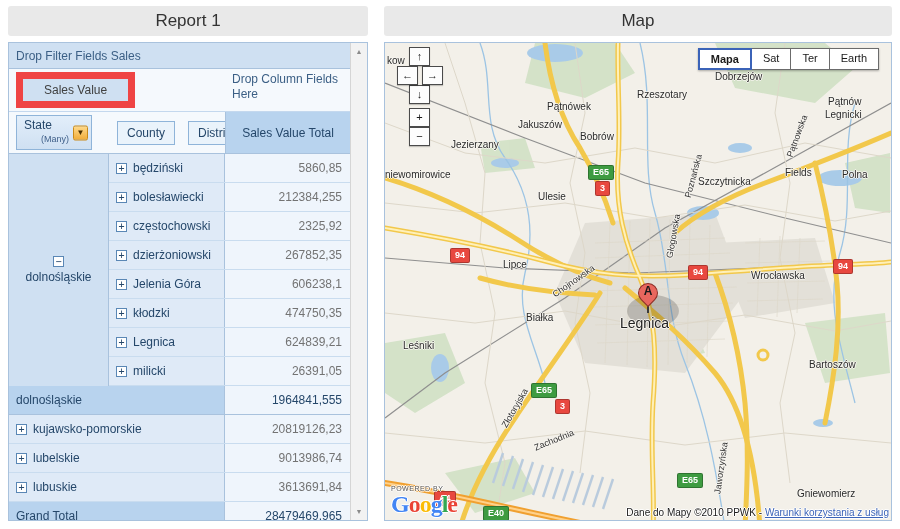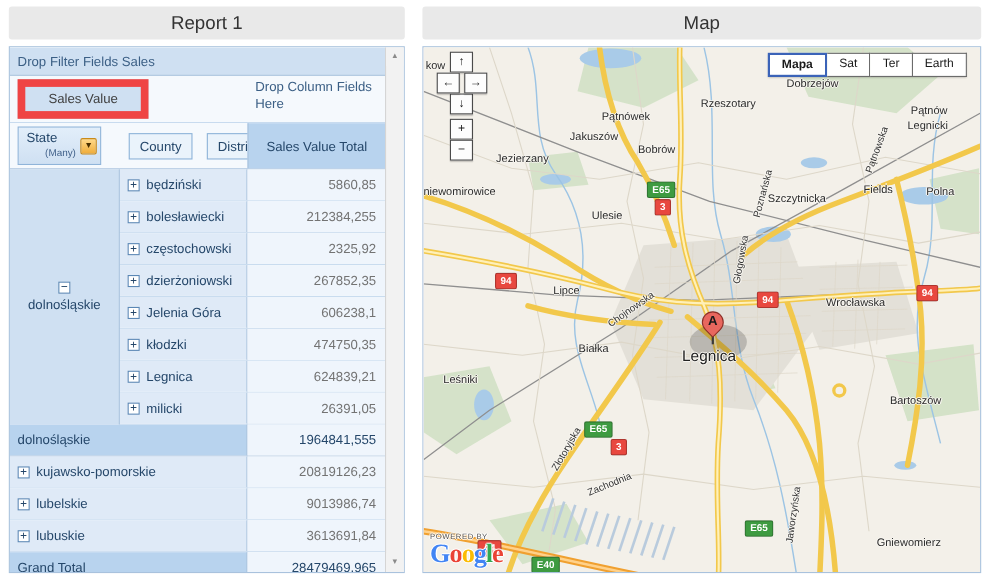--- a/index.html
+++ b/index.html
@@ -718,18 +718,22 @@
           <div class="mt-btn">Sat</div>
           <div class="mt-btn">Ter</div>
           <div class="mt-btn">Earth</div>
         </div>
 
         <div class="google-logo">
           <div class="pb">POWERED BY</div>
           <div class="gword"><span class="g1">G</span><span class="g2">o</span><span class="g3">o</span><span class="g4">g</span><span class="g5">l</span><span class="g6">e</span></div>
         </div>
 
+        <div class="attribution">
+          <span>Dane do Mapy ©2010 PPWK -</span>
+          <a href="#">Warunki korzystania z usług</a>
+        </div>
 
       </div>
     </div>
   </div>
 
 </div>
 
 </body></html>

